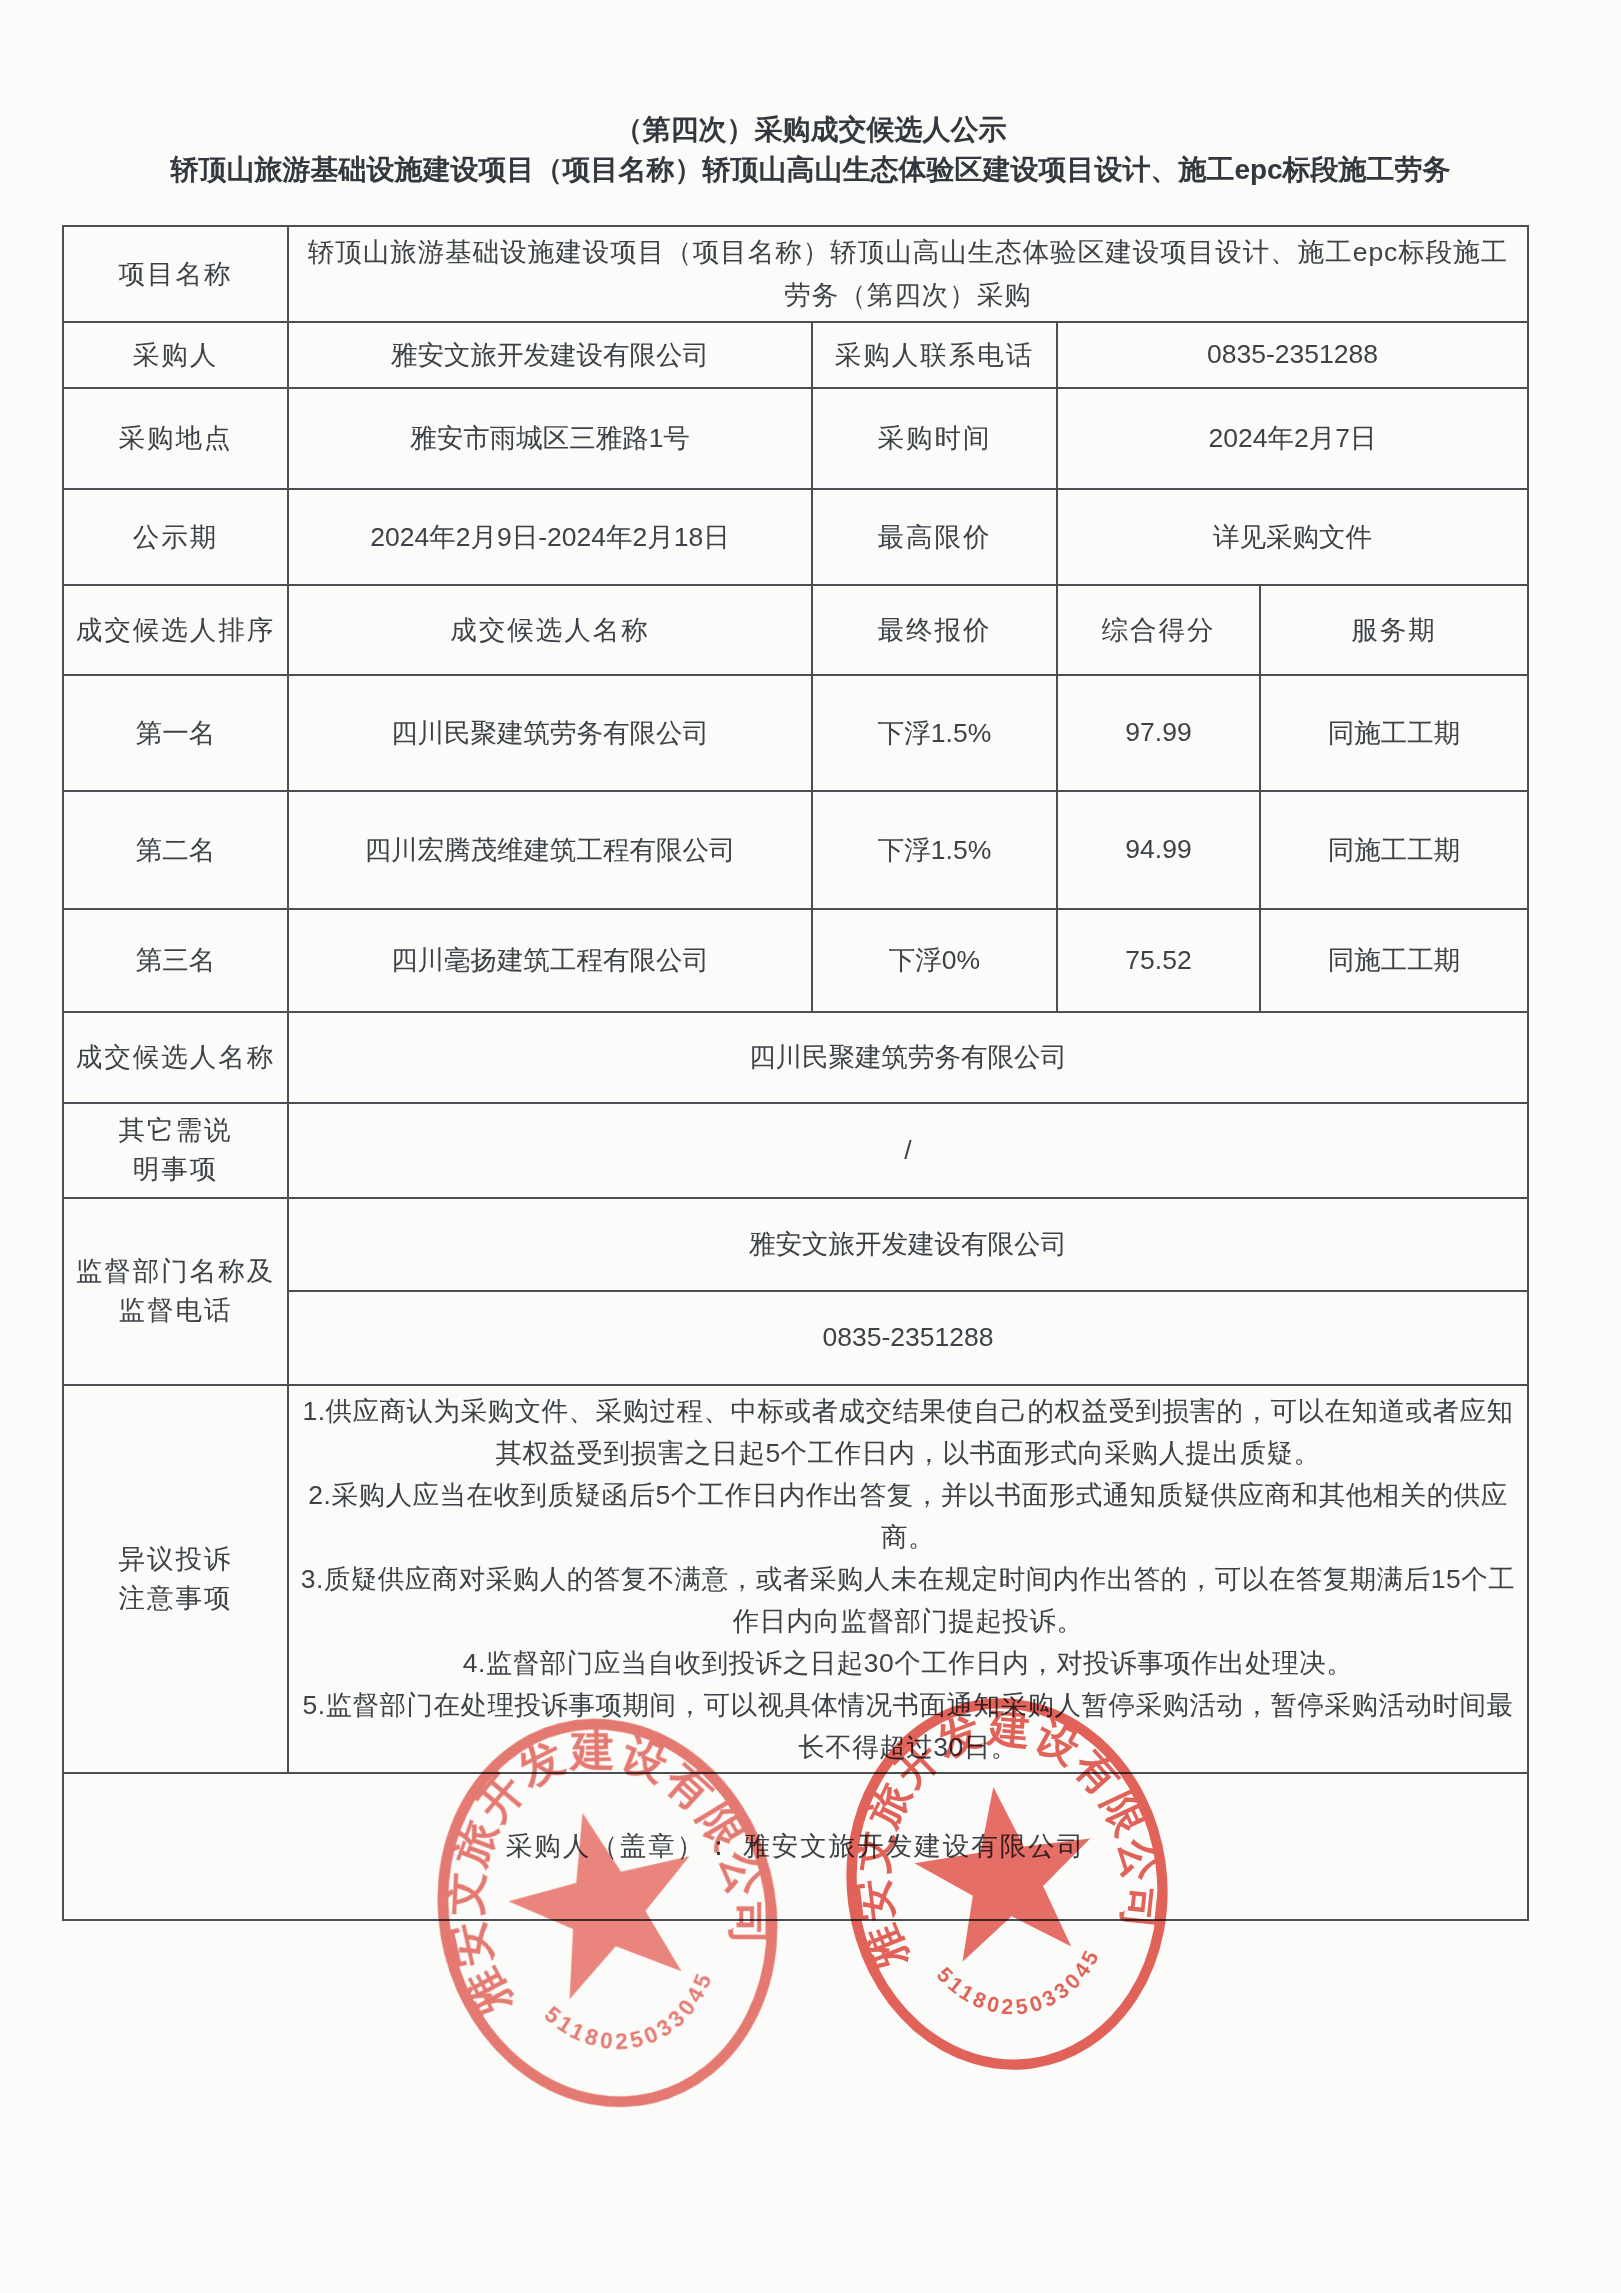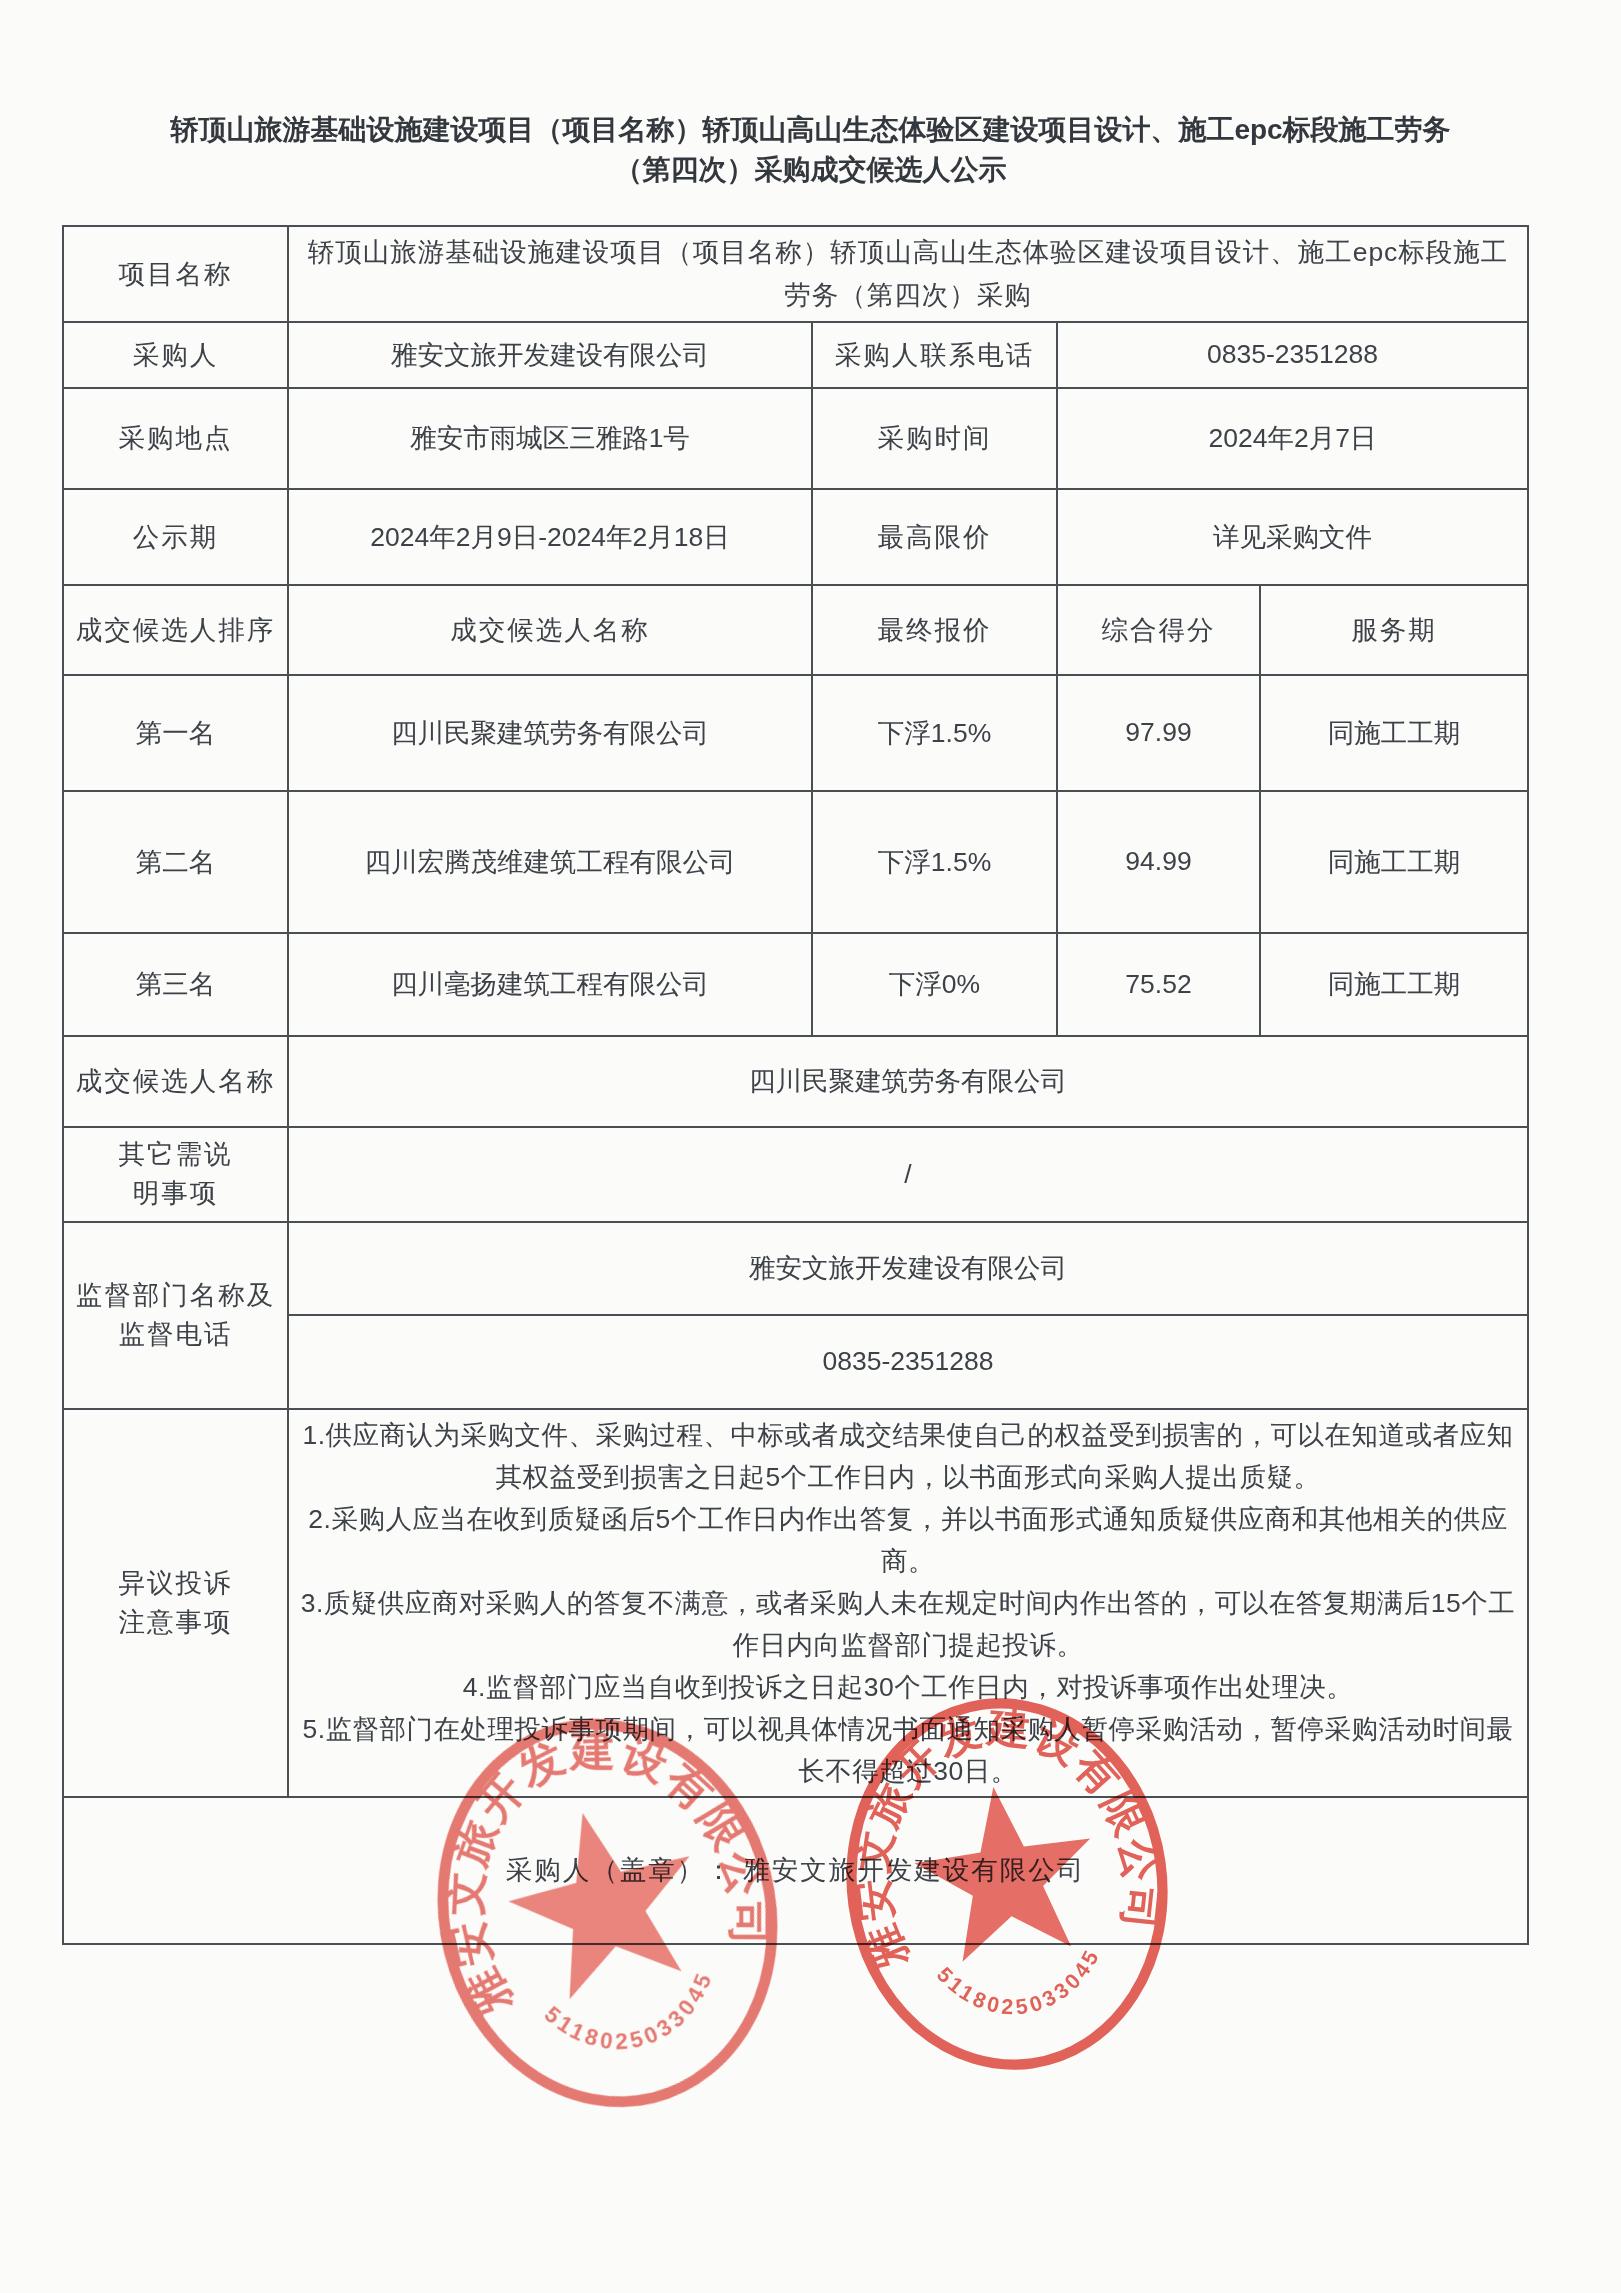--- a/index.html
+++ b/index.html
@@ -35,22 +35,22 @@
   .seal text{fill:#e2564d;}
   .seal-name{font-size:45px;font-weight:bold;letter-spacing:3px;}
   .seal-code{font-size:23px;font-weight:bold;letter-spacing:4px;}
   #seal-left{left:427px;top:1707px;transform:rotate(-14deg);opacity:0.78;filter:blur(0.4px);}
   #seal-right{left:823px;top:1688px;transform:rotate(-8deg);opacity:0.92;}
 </style>
 </head>
 <body>
 
 <div class="page-title">
+  <div>（第四次）采购成交候选人公示</div>
   <div>轿顶山旅游基础设施建设项目（项目名称）轿顶山高山生态体验区建设项目设计、施工epc标段施工劳务</div>
-  <div>（第四次）采购成交候选人公示</div>
 </div>
 
 <table class="doc">
   <colgroup>
     <col style="width:225px">
       <col style="width:524px">
       <col style="width:245px">
       <col style="width:203px">
       <col style="width:268px">
   </colgroup>
@@ -84,21 +84,21 @@
       <td class="lbl">综合得分</td>
       <td class="lbl">服务期</td>
     </tr>
     <tr style="height:116px">
       <td>第一名</td>
       <td>四川民聚建筑劳务有限公司</td>
       <td>下浮1.5%</td>
       <td class="num">97.99</td>
       <td>同施工工期</td>
     </tr>
-    <tr style="height:142px">
+    <tr style="height:118px">
       <td>第二名</td>
       <td>四川宏腾茂维建筑工程有限公司</td>
       <td>下浮1.5%</td>
       <td class="num">94.99</td>
       <td>同施工工期</td>
     </tr>
     <tr style="height:103px">
       <td>第三名</td>
       <td>四川毫扬建筑工程有限公司</td>
       <td>下浮0%</td>

